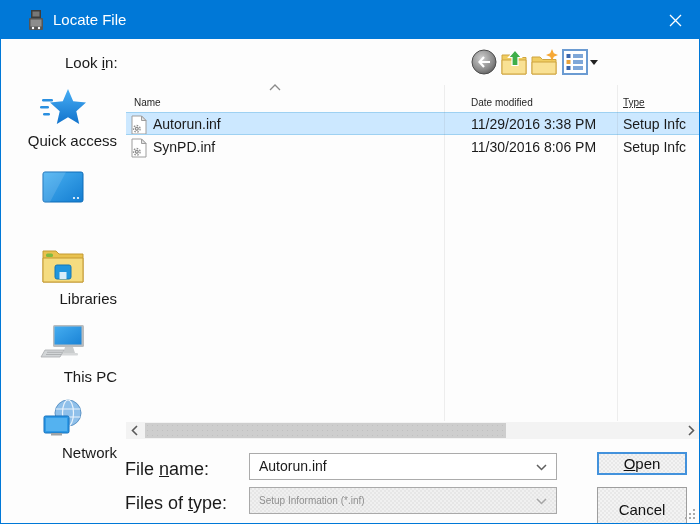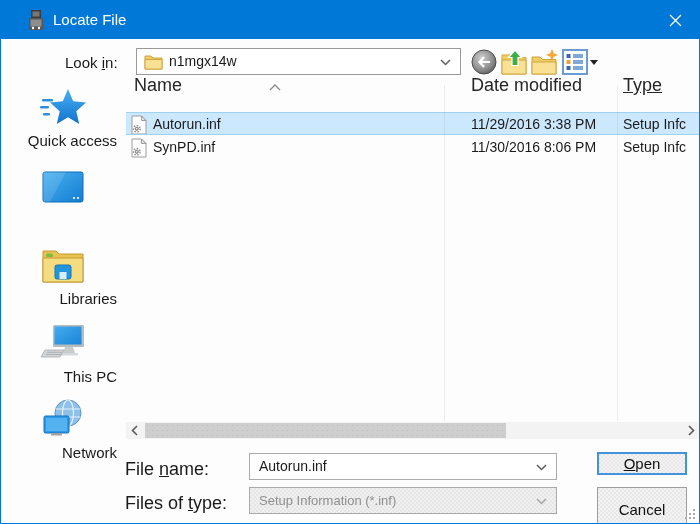--- a/index.html
+++ b/index.html
@@ -22,40 +22,40 @@
   .combo .chev{position:absolute;right:9px;top:10px;}
   .look-combo .flder{position:absolute;left:7px;top:5px;}
   .look-combo .cval{position:absolute;left:32px;top:0;line-height:25px;font-size:14px;}
   .toolbtn{position:absolute;top:47px;width:28px;height:28px;display:flex;align-items:center;justify-content:center;cursor:pointer;}
   
   .side-item{position:absolute;left:8px;width:108px;text-align:right;cursor:pointer;}
   .side-item .sicon{height:44px;display:flex;align-items:center;justify-content:center;}
   .side-item .slabel{margin-top:3px;font-size:15px;}
   
   .col-line{position:absolute;top:84px;height:336px;width:1px;background:rgba(120,120,120,0.12);z-index:3;}
-  .hdr{position:absolute;top:74px;font-size:18px;color:#262626;cursor:pointer;}
+  .hdr{position:absolute;top:96px;font-size:10px;color:#262626;cursor:pointer;}
   .sort-caret{position:absolute;left:268px;top:83px;}
   .frow{position:absolute;left:125px;width:575px;height:23px;overflow:hidden;font-size:14px;line-height:22px;z-index:2;cursor:pointer;}
   .frow.sel{background:#cce8ff;border-top:1px solid #9ed1f2;border-bottom:1px solid #9ed1f2;}
   .frow .ficon{position:absolute;left:5px;top:2px;}
   .frow .fname{position:absolute;left:27px;}
   .frow .fdate{position:absolute;left:345px;}
   .frow .ftype{position:absolute;left:497px;white-space:nowrap;}
   
   .hscroll{position:absolute;left:125px;top:421px;width:574px;height:17px;background:#f3f3f3;}
   .hs-arrow{position:absolute;top:0;width:17px;height:17px;display:flex;align-items:center;justify-content:center;cursor:pointer;}
   .hs-thumb{position:absolute;left:19px;top:1px;width:361px;height:15px;background:#cecece;cursor:pointer;
     background-image:radial-gradient(#c0c0c0 0.7px,transparent 0.7px);background-size:5px 5px;}
   
   .fm-label{position:absolute;left:124px;font-size:18px;}
   .fn-combo{left:248px;top:452px;width:308px;height:27px;border:1px solid #ababab;}
   .fn-combo .cval{position:absolute;left:9px;top:0;line-height:25px;font-size:14px;}
   .ft-combo{left:248px;top:486px;width:308px;height:27px;border:1px solid #a9a9a9;
     background:repeating-conic-gradient(#f0f0f0 0% 25%,#e6e6e6 0% 50%) 0 0/4px 4px;}
-  .ft-combo .cval{position:absolute;left:9px;top:0;line-height:25px;font-size:13px;color:#8f8f8f;}
+  .ft-combo .cval{position:absolute;left:9px;top:0;line-height:25px;font-size:10px;color:#8f8f8f;}
   .btn{position:absolute;left:596px;width:90px;display:flex;align-items:center;justify-content:center;
     font-size:15px;color:#111;cursor:pointer;
     background:repeating-conic-gradient(#f3f3f3 0% 25%,#e8e8e8 0% 50%) 0 0/4px 4px;}
   .btn-open{top:451px;height:23px;border:2px solid #4392dc;justify-content:center;}
   .btn-cancel{top:486px;height:44px;border:1px solid #9e9e9e;}
   .mn{text-decoration:underline;}
   .grip{position:absolute;right:3px;bottom:3px;}
 </style>
 </head>
 <body>
@@ -74,30 +74,20 @@
     <span class="title-text">Locate File</span>
     <div class="close-btn">
       <svg width="13" height="13" viewBox="0 0 13 13">
         <path d="M1 1 L12 12 M12 1 L1 12" stroke="#ffffff" stroke-width="1.3"></path>
       </svg>
     </div>
   </div>
 
   <span class="look-label"><span>Look </span><span class="mn">i</span><span>n:</span></span>
 
-  <div class="combo look-combo">
-    <svg class="flder" width="19" height="16" viewBox="0 0 19 16">
-      <path d="M1 2 h6 l2 2 h9 v11 h-17 z" fill="#f0cd62" stroke="#cfa43e" stroke-width="1"></path>
-      <path d="M1 5.5 h17 v9.5 h-17 z" fill="#f9e194" stroke="#cfa43e" stroke-width="1"></path>
-    </svg>
-    <span class="cval">n1mgx14w</span>
-    <svg class="chev" width="11" height="7" viewBox="0 0 11 7">
-      <polyline points="1,1 5.5,5.5 10,1" fill="none" stroke="#5f5f5f" stroke-width="1.5"></polyline>
-    </svg>
-  </div>
 
   <div class="toolbtn" style="left:469px;">
     <svg width="26" height="26" viewBox="0 0 26 26">
       <defs>
           <radialGradient id="gb" cx="40%" cy="35%" r="70%">
         <stop offset="0%" stop-color="#cfcfcf"></stop>
             <stop offset="70%" stop-color="#8a8a8a"></stop>
             <stop offset="100%" stop-color="#5f5f5f"></stop>
       </radialGradient>
         </defs>

